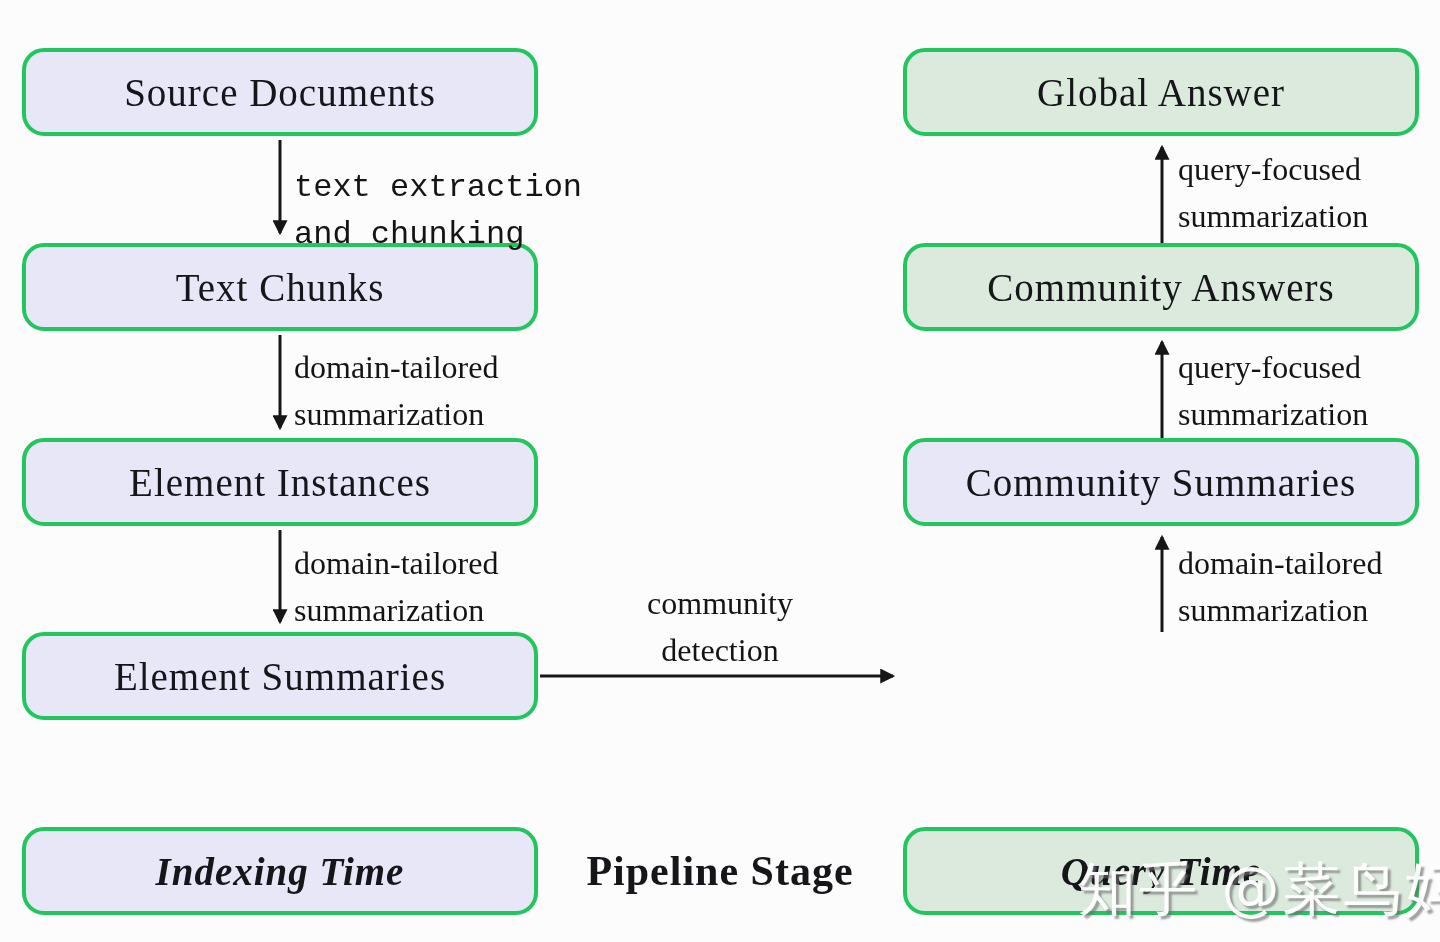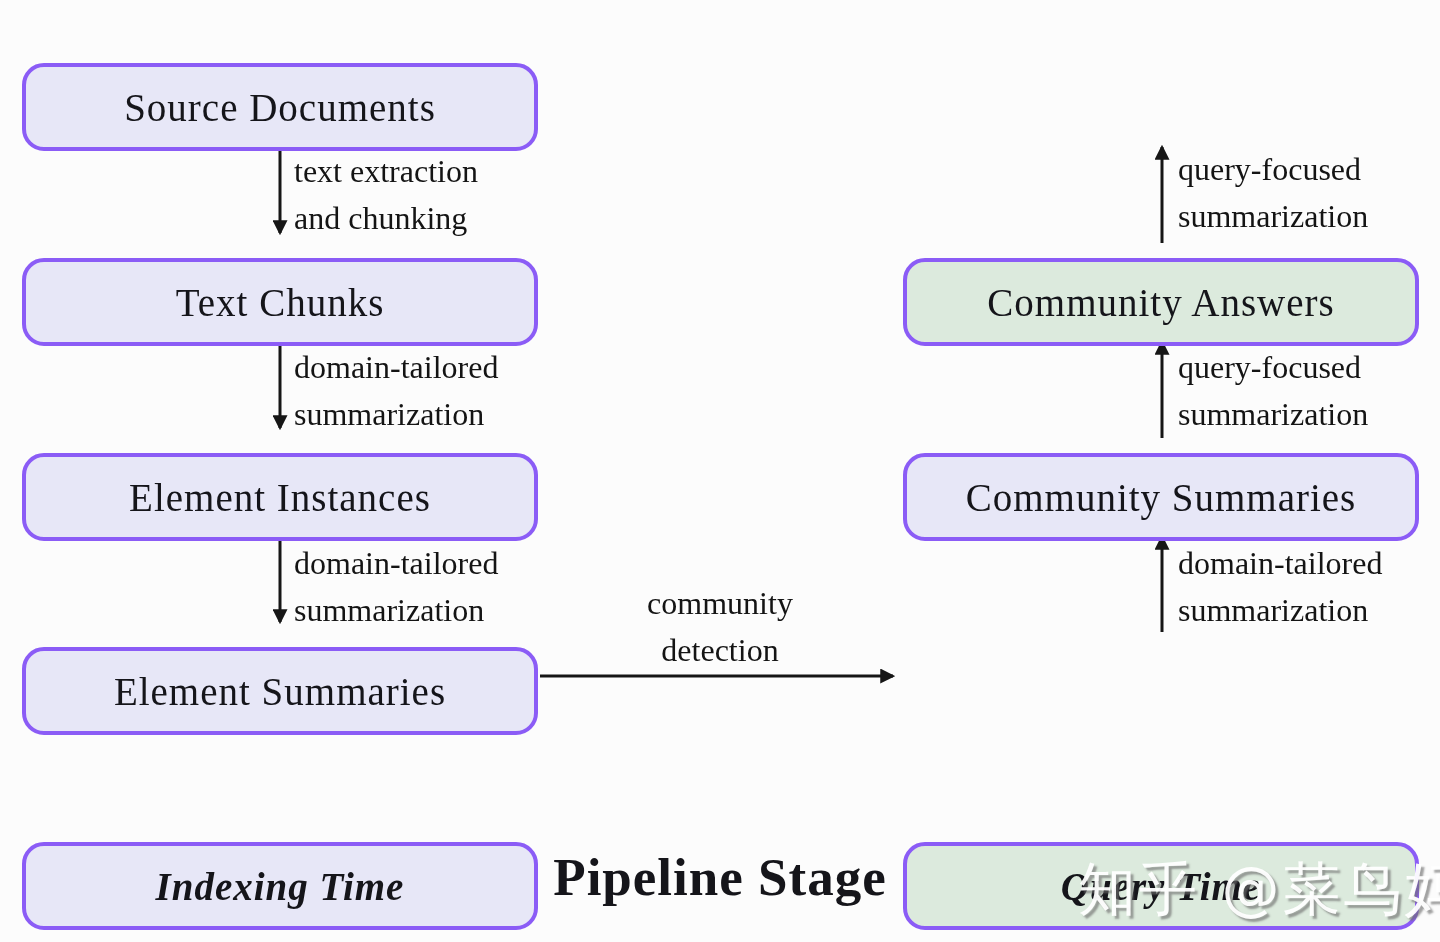--- a/index.html
+++ b/index.html
@@ -12,29 +12,28 @@
     height: 942px;
     background: #fcfcfc;
     overflow: hidden;
     font-family: "Liberation Serif", "DejaVu Serif", serif;
     color: #15151a;
   }
   .node {
     position: absolute;
     width: 508px;
     height: 80px;
-    border: 4px solid #8b5cf6;
+    border: 4px solid #22c55e;
     border-radius: 22px;
     display: flex;
     align-items: center;
     justify-content: center;
     font-size: 39px;
     letter-spacing: 1px;
     white-space: nowrap;
-    margin-top: 15px;
   }
   .fill-index { background: #e7e7f7; }
   .fill-query { background: #dceadd; }
   .col-left  { left: 22px; }
   .col-right { left: 903px; }
   .row-1 { top: 48px; }
   .row-2 { top: 243px; }
   .row-3 { top: 438px; }
   .row-4 { top: 632px; text-align: right; }
   .row-5 { top: 827px; }
@@ -57,21 +56,21 @@
     width: 1440px;
     height: 942px;
     pointer-events: none;
   }
   .pipeline-stage {
     position: absolute;
     left: 500px;
     top: 847px;
     width: 440px;
     text-align: center;
-    font-size: 53px;
+    font-size: 42px;
     font-weight: bold;
     letter-spacing: 1px;
   }
   .watermark {
     position: absolute;
     left: 1078px;
     top: 851px;
     font-size: 58px;
     letter-spacing: 3px;
     white-space: nowrap;
@@ -109,31 +108,34 @@
   <div class="node fill-index col-left row-3">
     <span>Element Instances</span>
   </div>
   <div class="node fill-index col-left row-4">
     <span>Element Summaries</span>
   </div>
   <div class="node fill-index col-left row-5 stage-label">
     <span>Indexing Time</span>
   </div>
 
+  <div class="node fill-query col-right row-1">
+    <span>Global Answer</span>
+  </div>
   <div class="node fill-query col-right row-2">
     <span>Community Answers</span>
   </div>
   <div class="node fill-index col-right row-3">
     <span>Community Summaries</span>
   </div>
   <div class="node fill-query col-right row-5 stage-label">
     <span>Query Time</span>
   </div>
 
-  <div class="edge-label" style="left:294px; top:148px;">
+  <div class="edge-label" style="left:294px; top:164px;font-family:Liberation Mono, monospace;">
     <div>text extraction</div>
     <div>and chunking</div>
   </div>
   <div class="edge-label" style="left:294px; top:344px;">
     <div>domain-tailored</div>
     <div>summarization</div>
   </div>
   <div class="edge-label" style="left:294px; top:540px;">
     <div>domain-tailored</div>
     <div>summarization</div>

